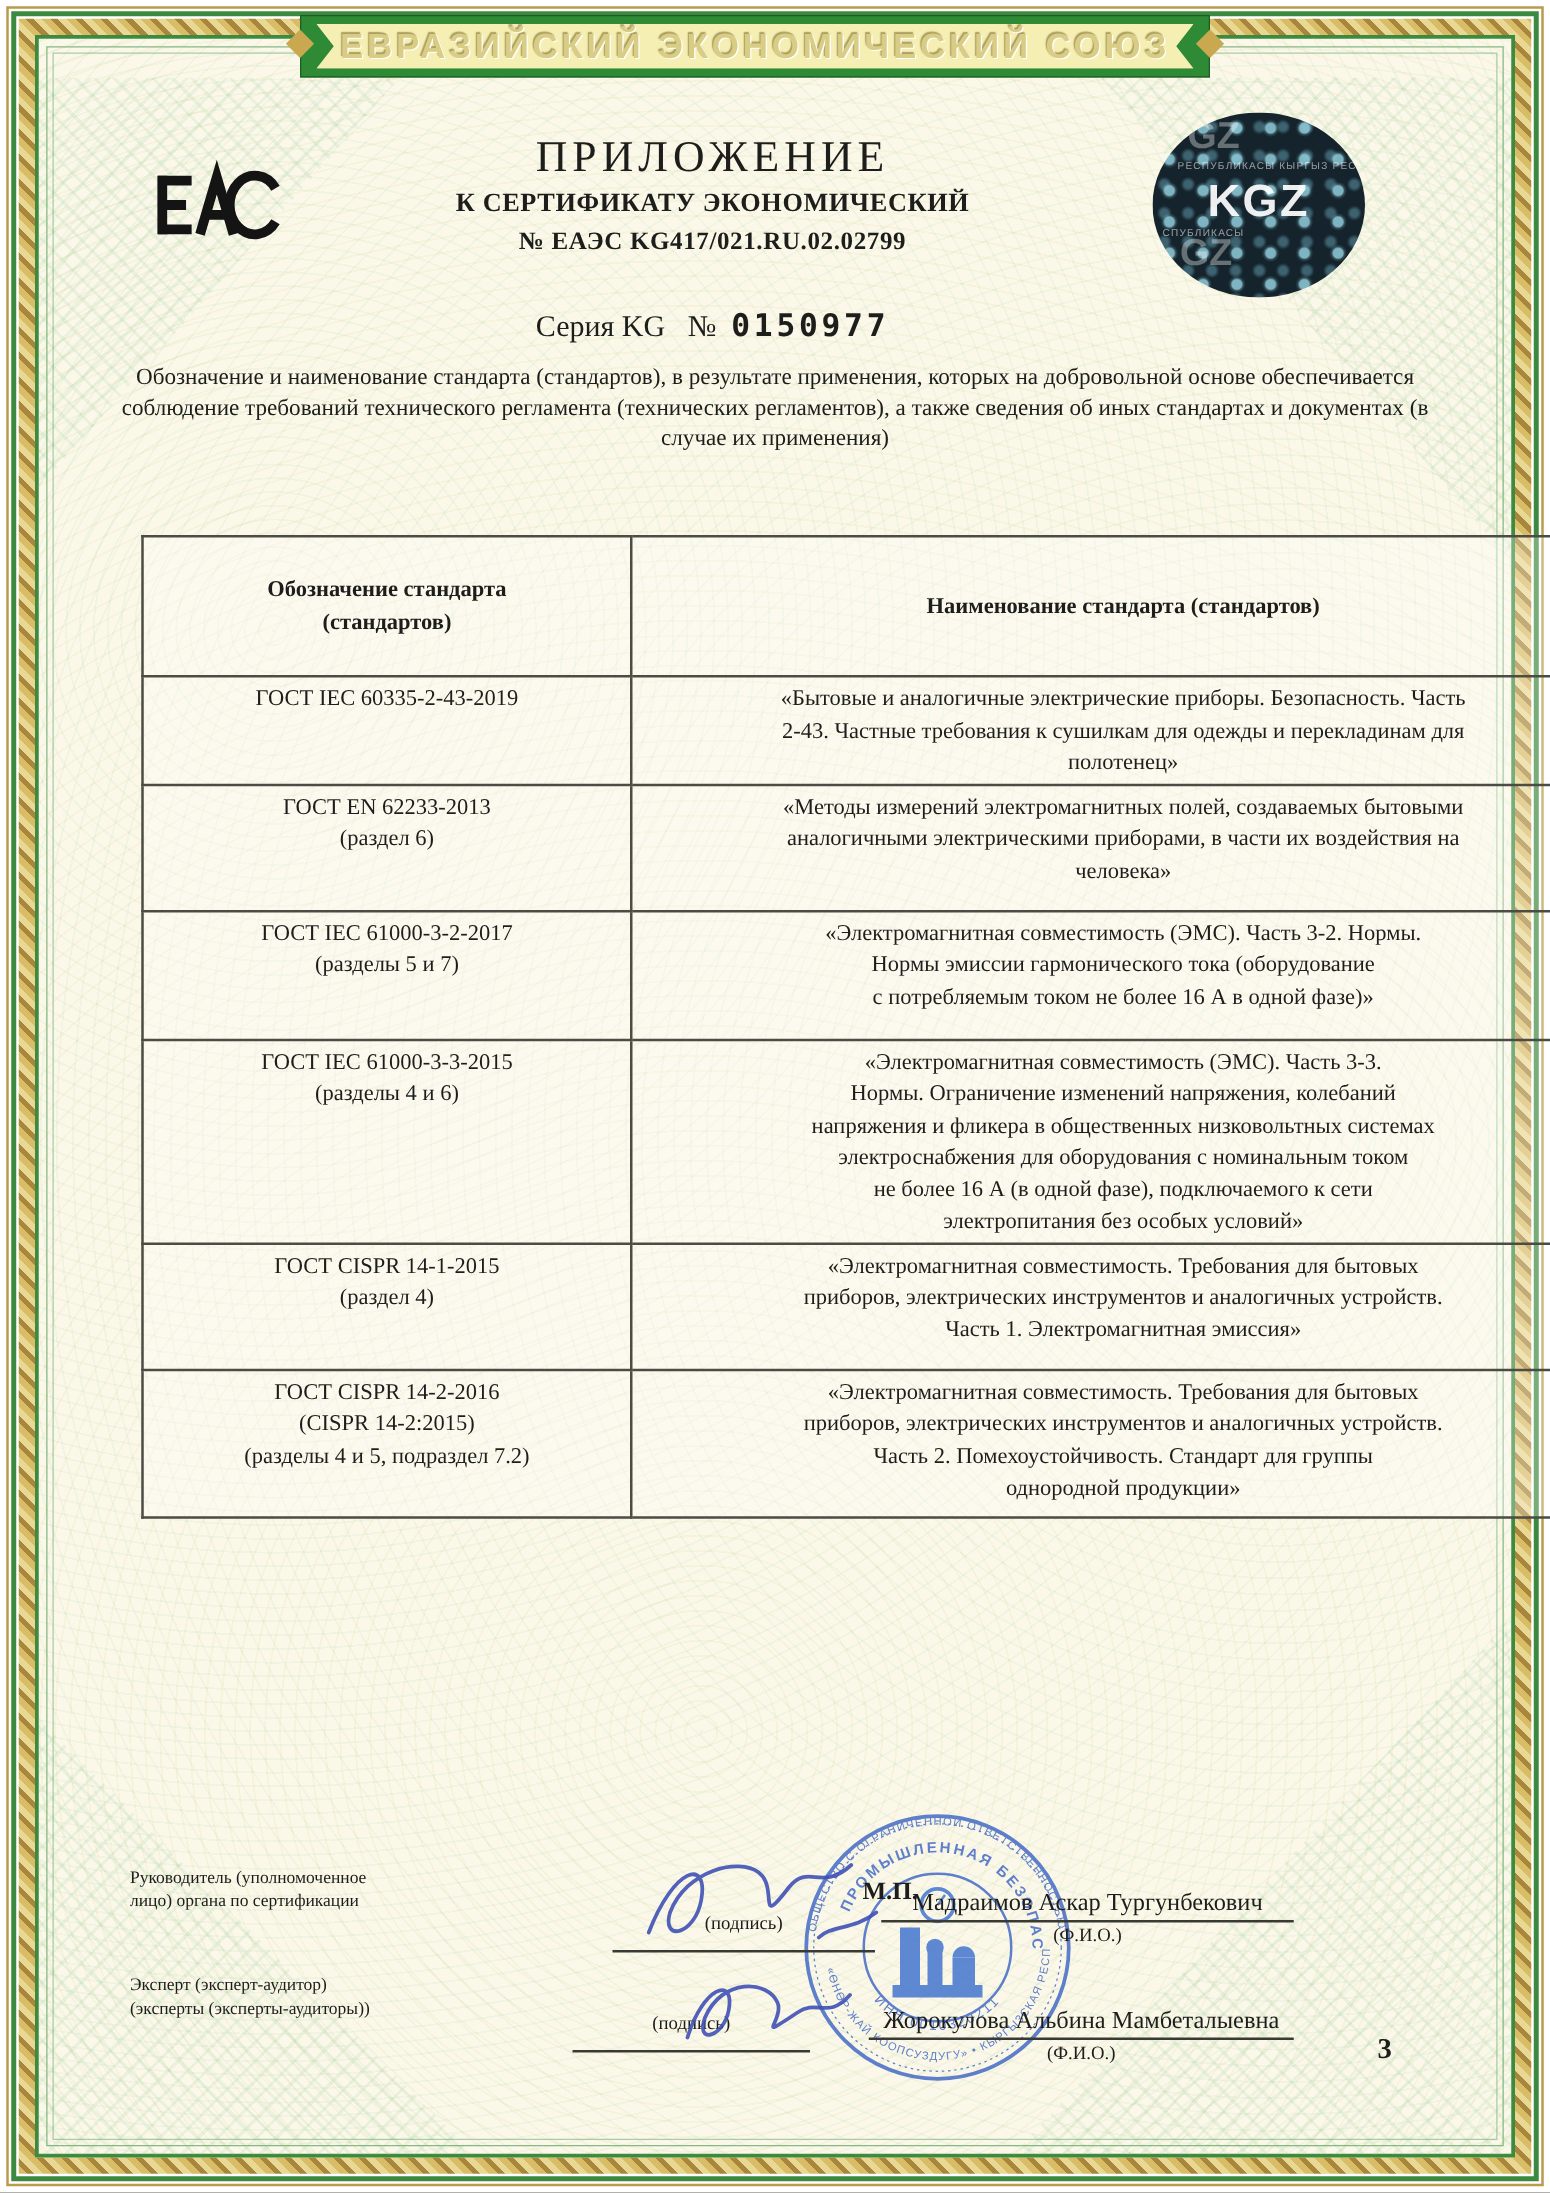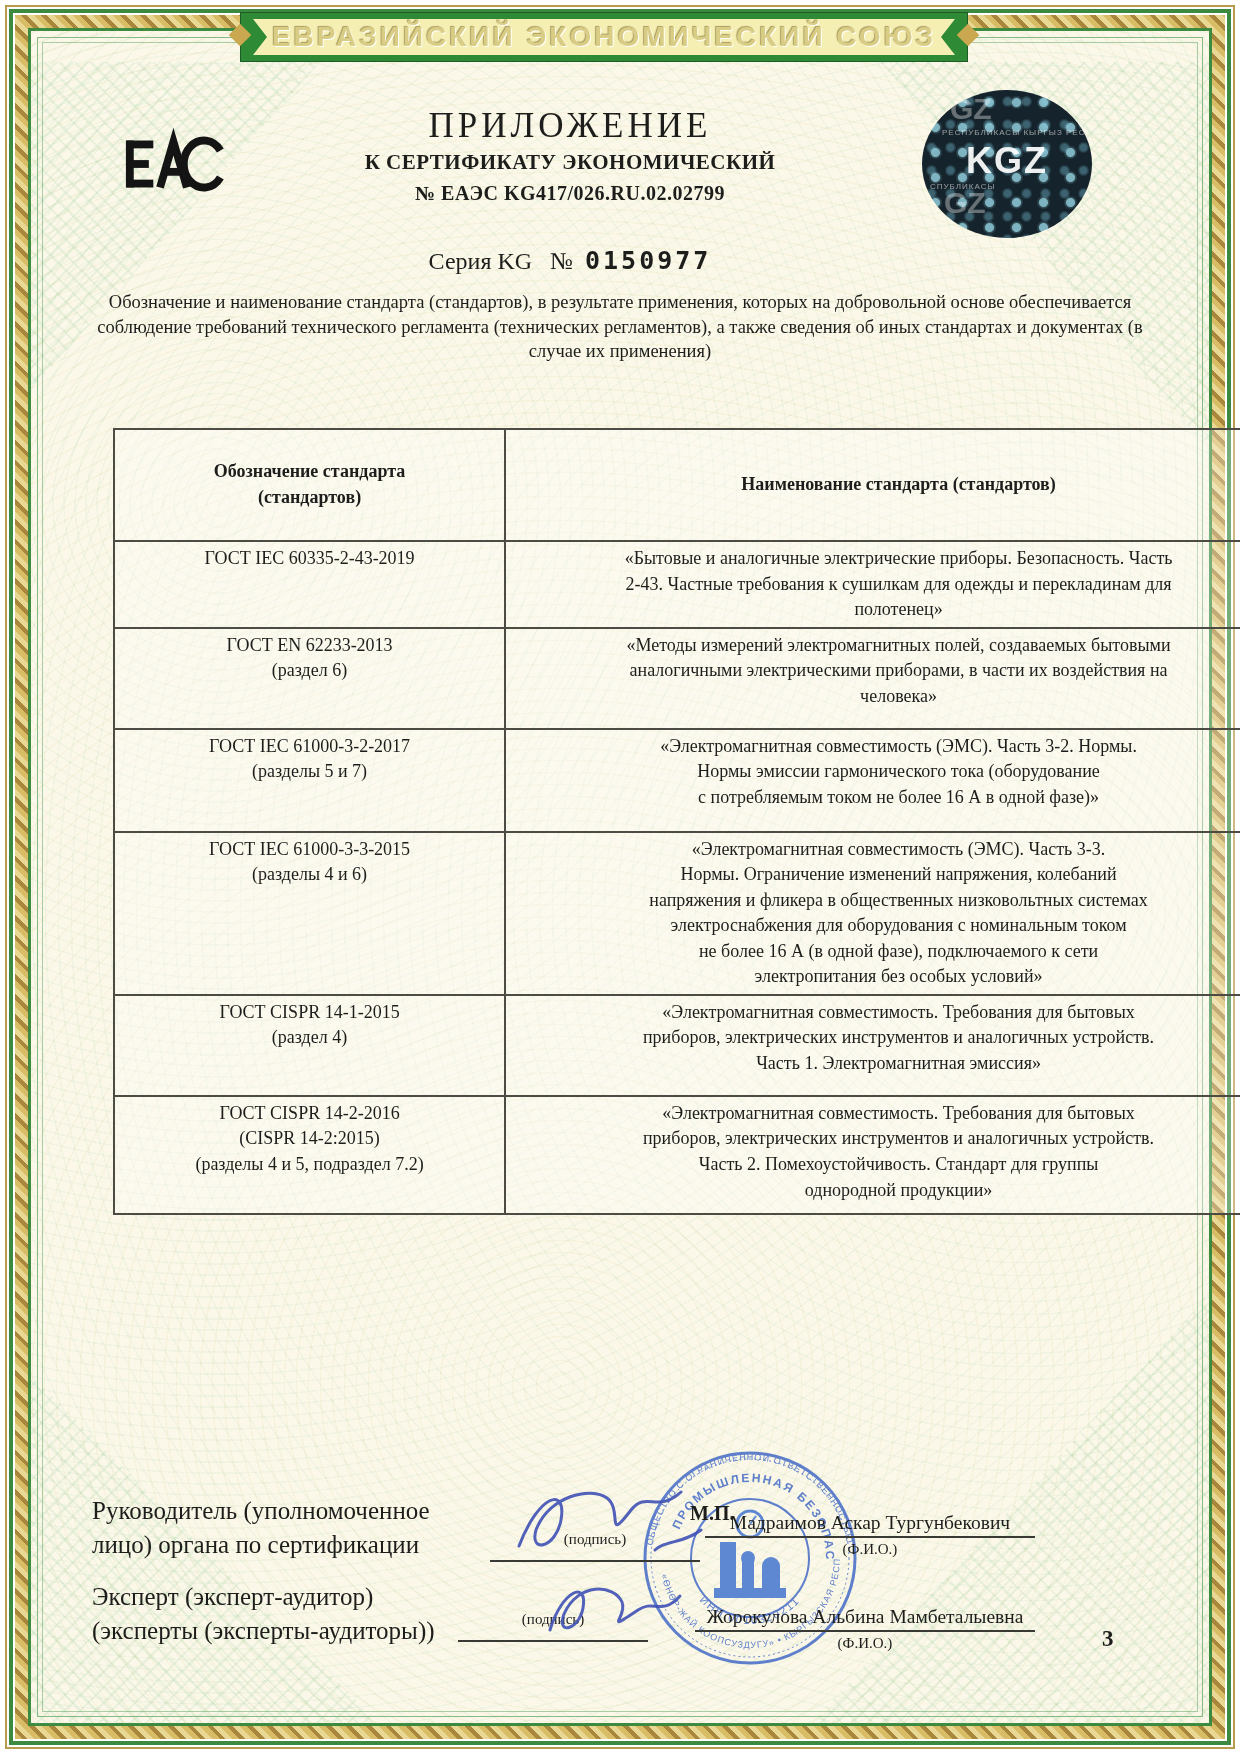--- a/index.html
+++ b/index.html
@@ -69,21 +69,21 @@
   .series .num{font-family:"DejaVu Sans Mono",monospace;font-weight:bold;font-size:25px;letter-spacing:3px;}
   .intro{position:absolute;left:96px;width:1048px;top:290px;z-index:2;
     text-align:center;font-size:18.5px;line-height:1.33;}
   
   table.std{position:absolute;left:113px;top:428px;width:1180px;z-index:2;
     border-collapse:collapse;font-size:18px;line-height:1.42;}
   table.std td,table.std th{border:2px solid #4c4c45;vertical-align:top;padding:4px 10px 4px 10px;
     text-align:center;background:rgba(255,255,255,.30);white-space:pre-line;font-weight:normal;}
   table.std th{vertical-align:middle;font-weight:bold;}
   
-  .sig-label{position:absolute;left:92px;width:350px;font-size:25px;line-height:1.35;
+  .sig-label{position:absolute;left:104px;width:350px;font-size:14px;line-height:1.35;
     white-space:pre-line;z-index:2;}
   .lab1{top:1494px;} .lab2{top:1580px;}
   .mp{position:absolute;left:690px;top:1502px;font-size:20px;font-weight:bold;z-index:4;}
   .sig-line{position:absolute;border-bottom:2px solid #3a3a35;text-align:center;z-index:4;}
   .sig-caption{margin-top:3px;font-size:15px;}
   .line1{left:490px;top:1528px;width:210px;height:32px;}
   .line2{left:458px;top:1608px;width:190px;height:32px;}
   .name-block{position:absolute;text-align:center;z-index:4;font-size:19.5px;}
   .name-inner{border-bottom:2px solid #3a3a35;padding:0 4px 2px 4px;}
   .nb1{left:705px;top:1512px;width:330px;}
@@ -137,21 +137,21 @@
     <span class="ghost1">GZ</span>
     <span class="micro1">РЕСПУБЛИКАСЫ  КЫРГЫЗ РЕС</span>
     <span class="big">KGZ</span>
     <span class="ghost2">GZ</span>
     <span class="micro2">СПУБЛИКАСЫ</span>
   </div>
 
   <div class="title-wrap">
     <div class="t1">ПРИЛОЖЕНИЕ</div>
     <div class="t2">К СЕРТИФИКАТУ ЭКОНОМИЧЕСКИЙ</div>
-    <div class="t3">№ ЕАЭС KG417/026.RU.02.02799</div>
+    <div class="t3">№ ЕАЭС KG417/021.RU.02.02799</div>
   </div>
 
   <div class="series">
     <span>Серия KG</span>&nbsp;&nbsp;
     <span>№</span>&nbsp;
     <span class="num">0150977</span>
   </div>
 
   <div class="intro">Обозначение и наименование стандарта (стандартов), в результате применения, которых на добровольной основе обеспечивается соблюдение требований технического регламента (технических регламентов), а также сведения об иных стандартах и документах (в случае их применения)</div>
 

